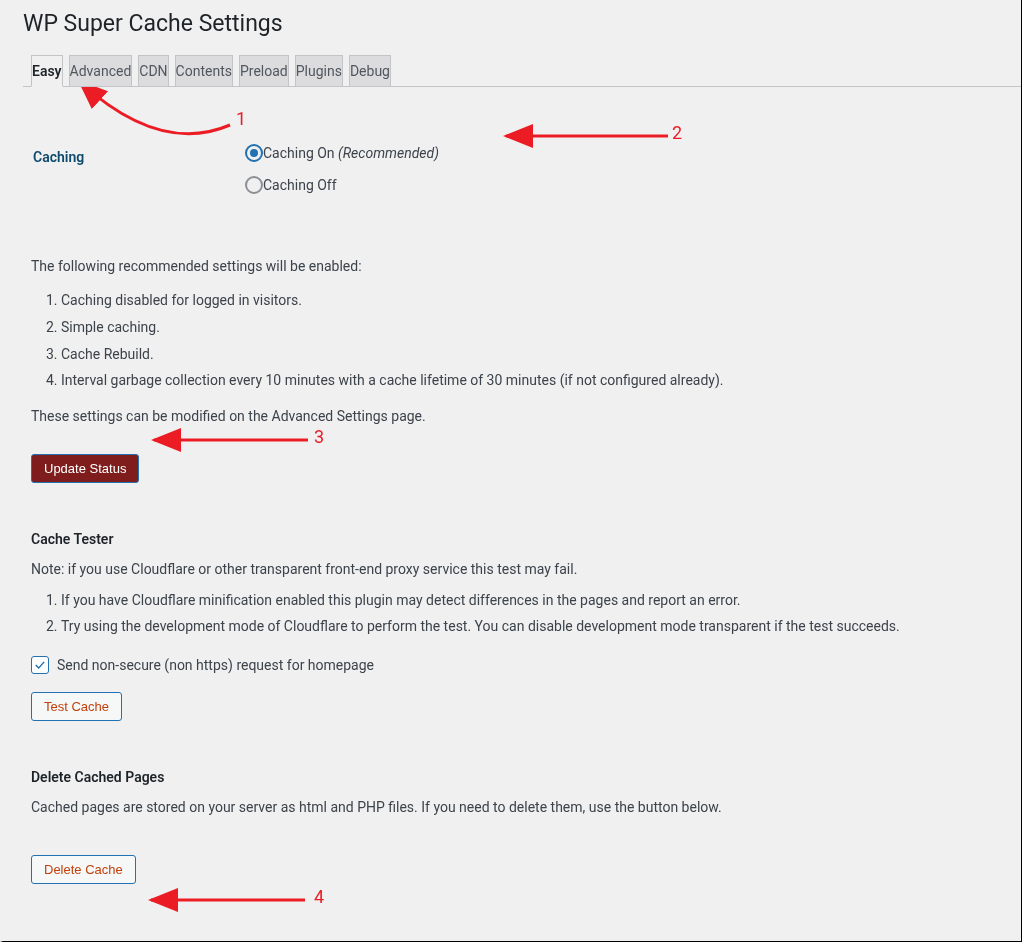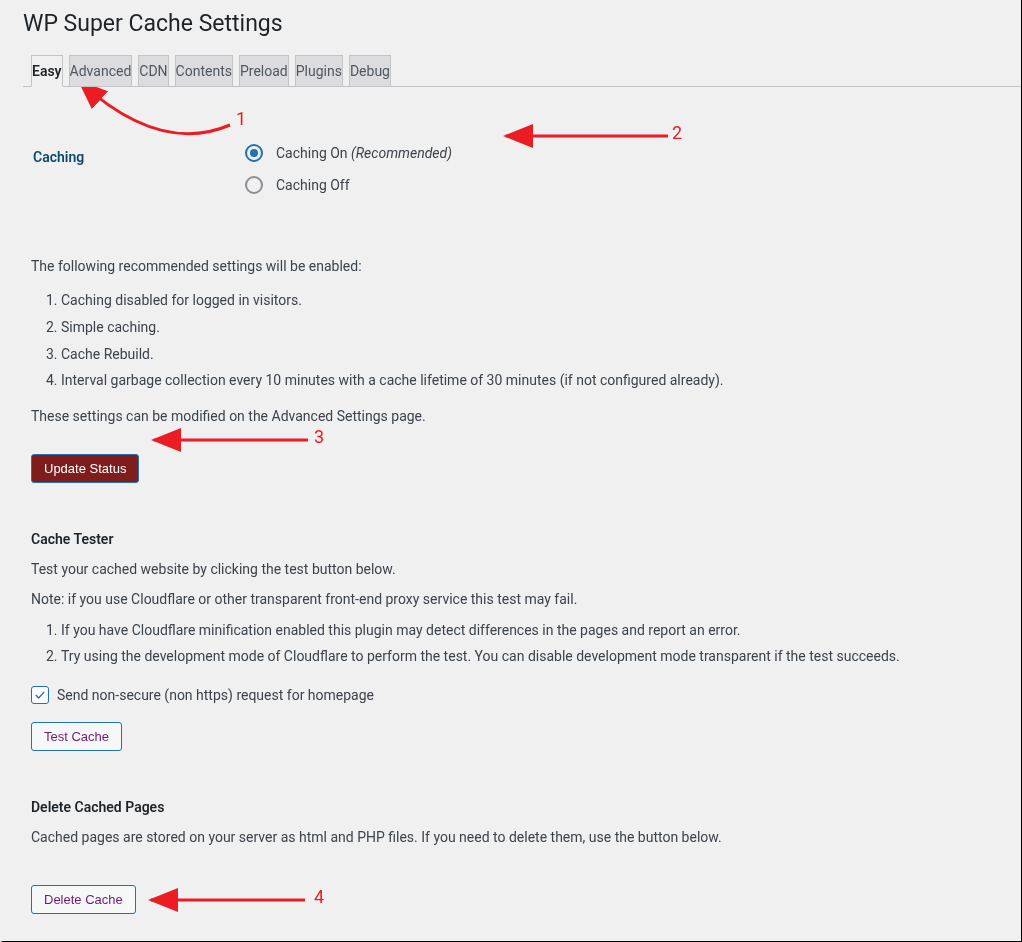--- a/index.html
+++ b/index.html
@@ -71,21 +71,21 @@
       width: 200px;
       font-weight: 600;
       color: #0c4a6e;
       padding: 20px 10px 20px 0;
       font-size: 14px;
     }
     .form-table td { padding: 15px 10px; }
     .radio-row {
       display: flex;
       align-items: center;
-      gap: 13px;
+      gap: 0;
       margin-bottom: 14px;
       font-size: 14px;
     }
     .radio-outer {
       width: 18px; height: 18px;
       border: 2px solid #2271b1;
       border-radius: 50%;
       display: inline-flex;
       align-items: center;
       justify-content: center;
@@ -109,21 +109,21 @@
       color: #fff;
       border: 1px solid #2271b1;
       padding: 6px 12px;
       font-size: 13px;
       border-radius: 3px;
       cursor: pointer;
       margin-top: 30px;
     }
     .button-secondary {
       background: #f6f7f7;
-      color: #701a75;
+      color: #c2410c;
       border: 1px solid #2271b1;
       padding: 6px 12px;
       font-size: 13px;
       border-radius: 3px;
       cursor: pointer;
     }
     h3.section-heading {
       font-size: 14px;
       font-weight: 600;
       color: #1d2327;
@@ -202,21 +202,20 @@
       <li>Caching disabled for logged in visitors.</li>
       <li>Simple caching.</li>
       <li>Cache Rebuild.</li>
       <li>Interval garbage collection every 10 minutes with a cache lifetime of 30 minutes (if not configured already).</li>
     </ol>
     <p class="para">These settings can be modified on the Advanced Settings page.</p>
 
     <button class="button-primary">Update Status</button>
 
     <h3 class="section-heading">Cache Tester</h3>
-    <p class="para">Test your cached website by clicking the test button below.</p>
     <p class="para">Note: if you use Cloudflare or other transparent front-end proxy service this test may fail.</p>
     <ol>
       <li>If you have Cloudflare minification enabled this plugin may detect differences in the pages and report an error.</li>
       <li>Try using the development mode of Cloudflare to perform the test. You can disable development mode transparent if the test succeeds.</li>
     </ol>
     <div class="checkbox-row">
       <span class="checkbox">✓</span>
       <span>Send non-secure (non https) request for homepage</span>
     </div>
     <p style="margin-top:18px;">

